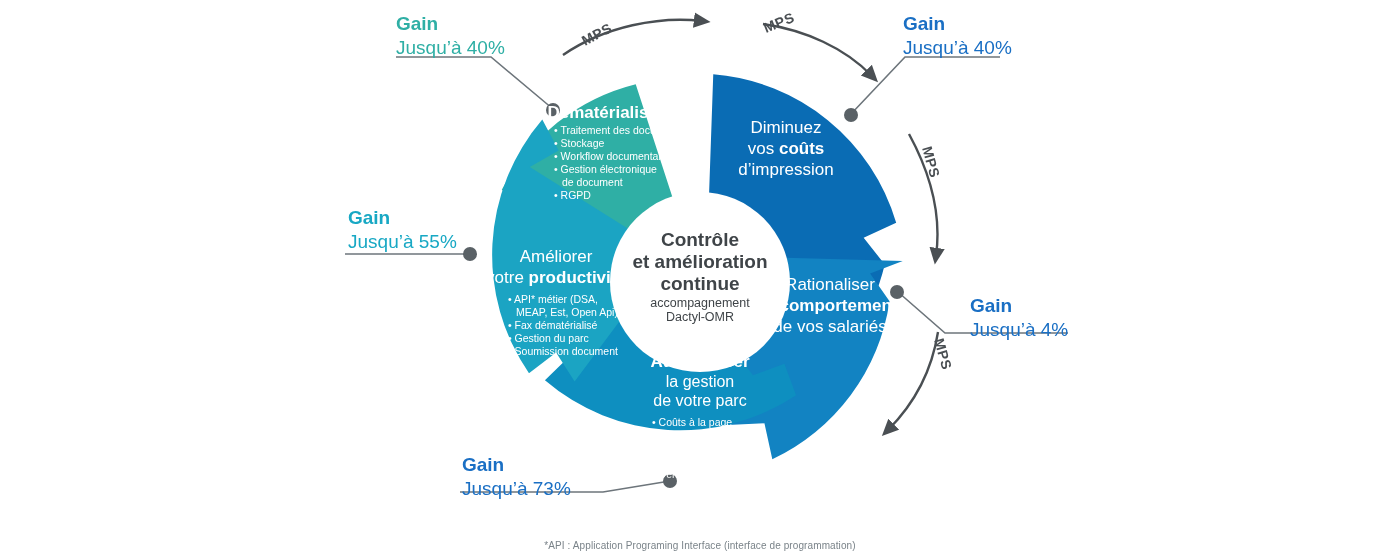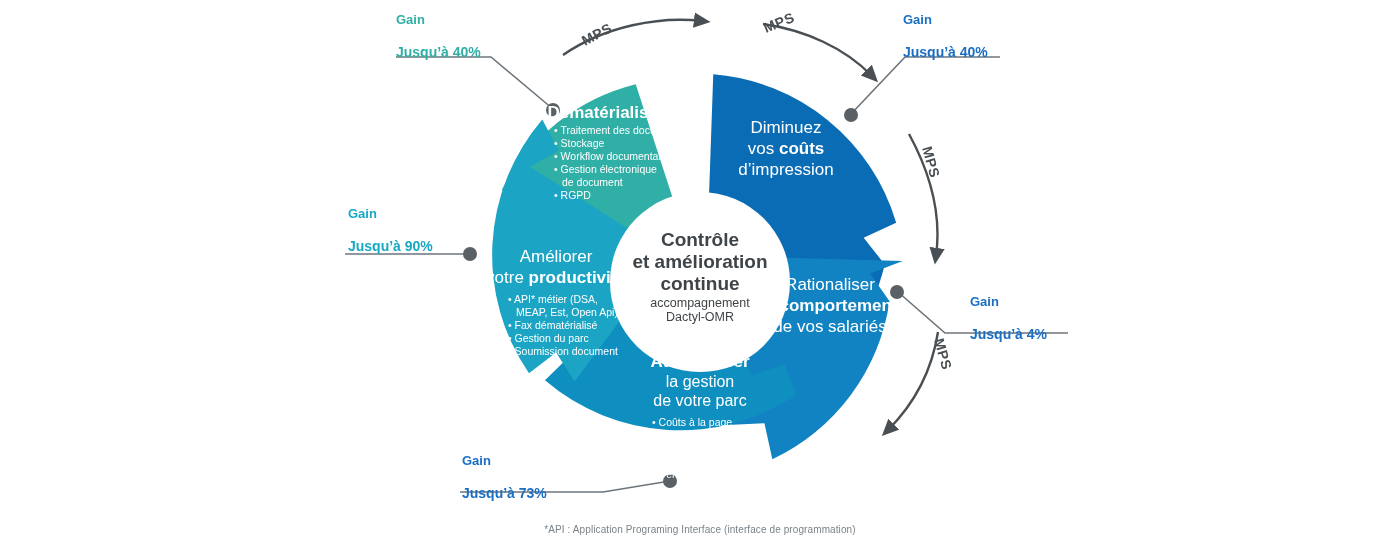--- a/index.html
+++ b/index.html
@@ -15,29 +15,29 @@
   svg.diagram{position:absolute;left:0;top:0;width:1400px;height:560px;}
 
   .seg-title{
     font-weight:bold;
     fill:#ffffff;
   }
   .seg-sub{fill:#ffffff;}
   .seg-bullet{fill:#ffffff;}
 
   .gain-label{position:absolute;line-height:1.25;white-space:nowrap;}
-  .gain-label .g1{font-size:13px;font-weight:bold;}
-  .gain-label .g2{font-size:14px;font-weight:bold;margin-top:16px;}
+  .gain-label .g1{font-size:19px;font-weight:bold;}
+  .gain-label .g2{font-size:19px;font-weight:normal;}
 
   .center-t1{fill:#3f4448;font-weight:bold;font-size:19px;}
   .center-t2{fill:#3f4448;font-size:12.5px;}
 
   .foot{
     position:absolute;width:100%;text-align:center;
-    color:#7a8389;font-size:10px;letter-spacing:.1px;
+    color:#7a8389;font-size:10px;letter-spacing:.1px;margin-top:16px;
   }
   .mps-txt{fill:#4a4f53;font-size:14px;font-weight:bold;letter-spacing:.5px;}
 </style>
 </head>
 <body>
 
 <div class="stage">
 
   <div class="band l"></div>
   <div class="band r"></div>
@@ -170,21 +170,21 @@
     <div class="g2" style="color:#2FAFA5">Jusqu’à 40%</div>
   </div>
 
   <div class="gain-label" style="left:903px;top:12px;">
     <div class="g1" style="color:#1A6FC4">Gain</div>
     <div class="g2" style="color:#1A6FC4">Jusqu’à 40%</div>
   </div>
 
   <div class="gain-label" style="left:348px;top:206px;">
     <div class="g1" style="color:#18A8C4">Gain</div>
-    <div class="g2" style="color:#18A8C4">Jusqu’à 90%</div>
+    <div class="g2" style="color:#18A8C4">Jusqu’à 55%</div>
   </div>
 
   <div class="gain-label" style="left:970px;top:294px;">
     <div class="g1" style="color:#1A6FC4">Gain</div>
     <div class="g2" style="color:#1A6FC4">Jusqu’à 4%</div>
   </div>
 
   <div class="gain-label" style="left:462px;top:453px;">
     <div class="g1" style="color:#1A6FC4">Gain</div>
     <div class="g2" style="color:#1A6FC4">Jusqu’à 73%</div>

